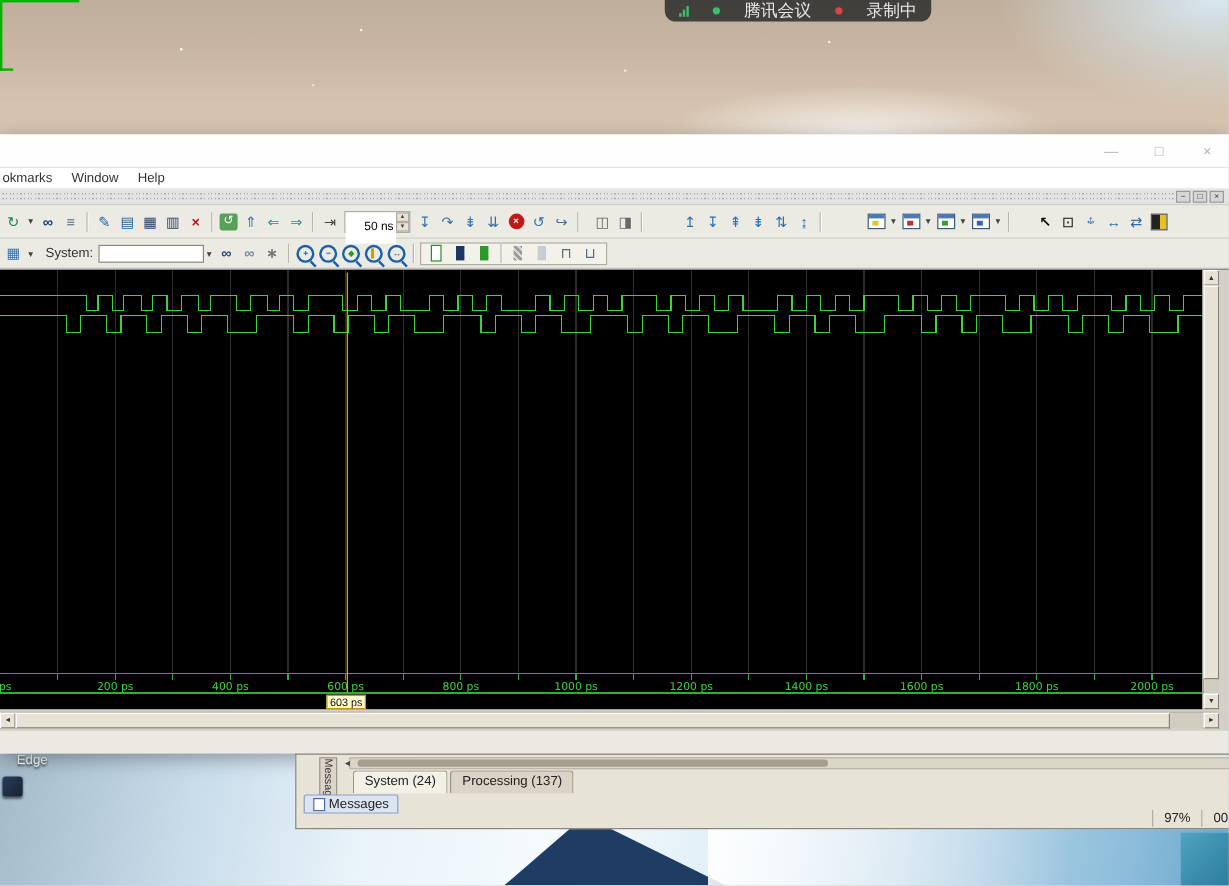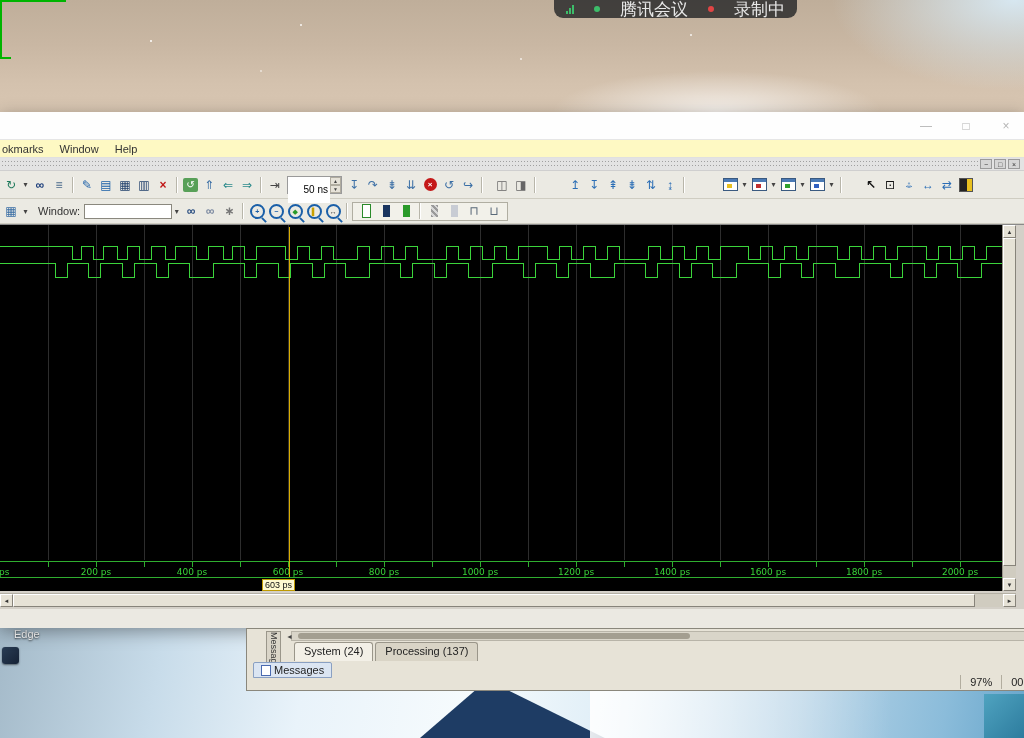--- a/index.html
+++ b/index.html
@@ -25,32 +25,32 @@
   .wp-navy{position:absolute;left:420px;top:52px;width:210px;height:58px;background:#1e3c64;clip-path:polygon(0 100%,32% 0,88% 100%);}
   .wp-white{position:absolute;left:590px;top:55px;width:300px;height:55px;background:linear-gradient(95deg,rgba(255,255,255,.9),rgba(255,255,255,0));}
   .wp-teal{position:absolute;left:984px;top:66px;width:40px;height:44px;background:linear-gradient(135deg,#4fa3c0,#2d7c9e);}
 
   .edge-label{position:absolute;left:14px;top:628px;color:#fff;font-size:11px;text-shadow:0 1px 2px rgba(0,0,0,.8);z-index:3;}
   .shortcut-icon{position:absolute;left:2px;top:647px;width:17px;height:17px;border-radius:3px;z-index:3;
     background:linear-gradient(135deg,#2a3d55,#152235);box-shadow:0 1px 2px rgba(0,0,0,.5);}
 
   
   .meeting-pill{position:absolute;left:554px;top:0;height:18px;display:flex;align-items:center;gap:20px;
-    padding:0 12px;background:rgba(48,48,48,.88);border-radius:0 0 9px 9px;color:#e8e8e8;font-size:17px;z-index:9;}
+    padding:0 12px;background:rgba(48,48,48,.88);border-radius:0 0 9px 9px;color:#e8e8e8;font-size:14px;z-index:9;}
   .sig-bars{display:flex;align-items:flex-end;gap:1px;height:9px;}
   .sig-bars span{width:2px;display:inline-block;}
   .dot{width:6px;height:6px;border-radius:50%;display:inline-block;}
 
   
   .main-window{position:absolute;left:0;top:112px;width:1024px;height:516px;background:#ebe9e2;
     box-shadow:0 4px 16px rgba(0,0,0,.35);z-index:4;}
   .titlebar{height:28px;background:#fefefe;position:relative;border-bottom:1px solid #e6e6e6;box-sizing:border-box;}
   .title-buttons{position:absolute;right:6px;top:4px;display:flex;gap:16px;}
   .tb-btn{width:24px;height:20px;display:flex;align-items:center;justify-content:center;color:#b5b5b5;font-size:12px;}
-  .menubar{height:18px;background:#fef9c3;display:flex;align-items:center;gap:16px;font-size:11px;color:#333;
+  .menubar{height:18px;background:#ffffff;display:flex;align-items:center;gap:16px;font-size:11px;color:#333;
     padding-left:2px;border-bottom:1px solid #e0e0e0;box-sizing:border-box;}
   .menu-item{cursor:default;}
   .dockstrip{height:13px;background:#e3e3e3;position:relative;border-bottom:1px solid #cfcfcf;box-sizing:border-box;}
   .dock-dots{position:absolute;left:2px;right:46px;top:3px;height:6px;
     background-image:repeating-linear-gradient(90deg,#a0a0a0 0 1px,transparent 1px 3px),
                      repeating-linear-gradient(90deg,#a0a0a0 0 1px,transparent 1px 3px);
     background-size:100% 1px,100% 1px;background-position:0 0,0 4px;background-repeat:no-repeat;}
   .pane-controls{position:absolute;right:4px;top:1px;display:flex;gap:2px;}
   .pane-btn{width:12px;height:10px;background:#d6d6d6;border:1px solid #9a9a9a;font-size:7px;
     display:flex;align-items:center;justify-content:center;color:#333;box-sizing:border-box;}
@@ -264,21 +264,21 @@
         <span class="ticon">
           <span class="duo-icon"></span>
         </span>
       </span>
     </div>
   <div class="toolbar" id="toolbar-wave">
     <span class="tgroup" id="tw-layout">
         <span class="ticon" style="color: rgb(58, 110, 165);">▦</span>
         <span class="ticon small" style="color: rgb(68, 68, 68);">▾</span>
       </span>
-    <span class="search-label">Window:</span>
+    <span class="search-label">System:</span>
     <input class="search-input" value="" style="">
     <span class="tgroup" id="tw-find">
         <span class="ticon small" style="color: rgb(68, 68, 68);">▾</span>
         <span class="ticon" style="color: rgb(36, 73, 126); font-weight: bold;">∞</span>
         <span class="ticon" style="color: rgb(122, 136, 160); font-weight: bold;">∞</span>
         <span class="ticon" style="color: rgb(119, 119, 119); font-weight: bold;">∗</span>
       </span>
     <span class="tsep"></span>
     <span class="tgroup" id="tw-zoom">
         <span class="ticon">
@@ -383,21 +383,21 @@
           <text x="480" y="350" fill="#39d439" font-size="9" text-anchor="middle" font-family="DejaVu Sans, sans-serif">1000 ps</text>
           <text x="576" y="350" fill="#39d439" font-size="9" text-anchor="middle" font-family="DejaVu Sans, sans-serif">1200 ps</text>
           <text x="672" y="350" fill="#39d439" font-size="9" text-anchor="middle" font-family="DejaVu Sans, sans-serif">1400 ps</text>
           <text x="768" y="350" fill="#39d439" font-size="9" text-anchor="middle" font-family="DejaVu Sans, sans-serif">1600 ps</text>
           <text x="864" y="350" fill="#39d439" font-size="9" text-anchor="middle" font-family="DejaVu Sans, sans-serif">1800 ps</text>
           <text x="960" y="350" fill="#39d439" font-size="9" text-anchor="middle" font-family="DejaVu Sans, sans-serif">2000 ps</text>
           <path d="M0 21H72.0V34H81.6V21H93.6V34H103.2V21H117.6V34H127.2V21H139.2V34H151.2V21H165.6V34H175.2V21H196.8V34H208.8V21H223.2V34H232.8V21H244.8V34H256.8V21H285.6V34H297.6V21H309.6V34H321.6V21H333.6V34H357.6V21H369.6V34H381.6V21H393.6V34H405.6V21H417.6V34H446.4V21H458.4V34H470.4V21H482.4V34H494.4V21H506.4V34H518.4V21H547.2V34H559.2V21H571.2V34H583.2V21H595.2V34H607.2V21H619.2V34H648.0V21H660.0V34H672.0V21H684.0V34H696.0V21H708.0V34H720.0V21H748.8V34H760.8V21H772.8V34H784.8V21H796.8V34H808.8V21H837.6V34H849.6V21H861.6V34H873.6V21H885.6V34H897.6V21H926.4V34H938.4V21H950.4V34H962.4V21H974.4V34H986.4V21H1003.2V34H1002" stroke="#3bd43b" fill="none" stroke-width="1" shape-rendering="crispEdges"></path>
           <path d="M0 38H55.2V52H67.2V38H88.8V52H100.8V38H122.4V52H134.4V38H156.0V52H168.0V38H189.6V52H213.6V38H244.8V52H256.8V38H278.4V52H290.4V38H312.0V52H324.0V38H345.6V52H369.6V38H400.8V52H412.8V38H434.4V52H446.4V38H468.0V52H492.0V38H523.2V52H535.2V38H556.8V52H568.8V38H590.4V52H614.4V38H645.6V52H657.6V38H679.2V52H691.2V38H712.8V52H736.8V38H768.0V52H780.0V38H801.6V52H813.6V38H835.2V52H859.2V38H890.4V52H902.4V38H924.0V52H936.0V38H957.6V52H981.6V38H1002" stroke="#3bd43b" fill="none" stroke-width="1" shape-rendering="crispEdges"></path>
           <line x1="289.44" y1="2" x2="289.44" y2="352" stroke="#e8b800" stroke-width="1"></line>
         </svg>
-      <div class="cursor-flag" id="cursor-flag" style="left: 262px;">603 ps</div>
+      <div class="cursor-flag" id="cursor-flag" style="left: 272px;">603 ps</div>
     </div>
     <div class="vscroll">
       <div class="scroll-btn v-up">▲</div>
       <div class="vthumb"></div>
       <div class="scroll-btn v-dn">▼</div>
     </div>
     <div class="right-gap"></div>
     <div class="hscroll">
       <div class="scroll-btn h-left">◄</div>
       <div class="hthumb"></div>

